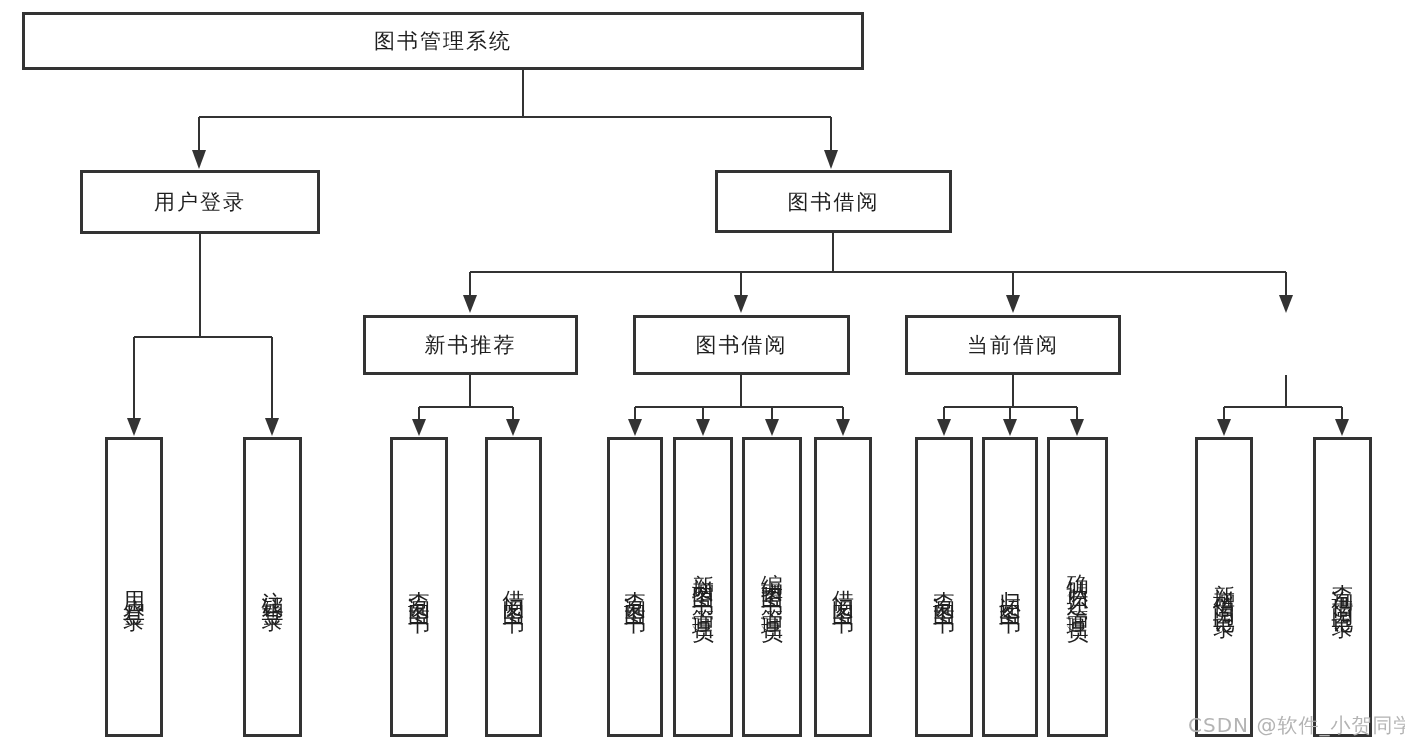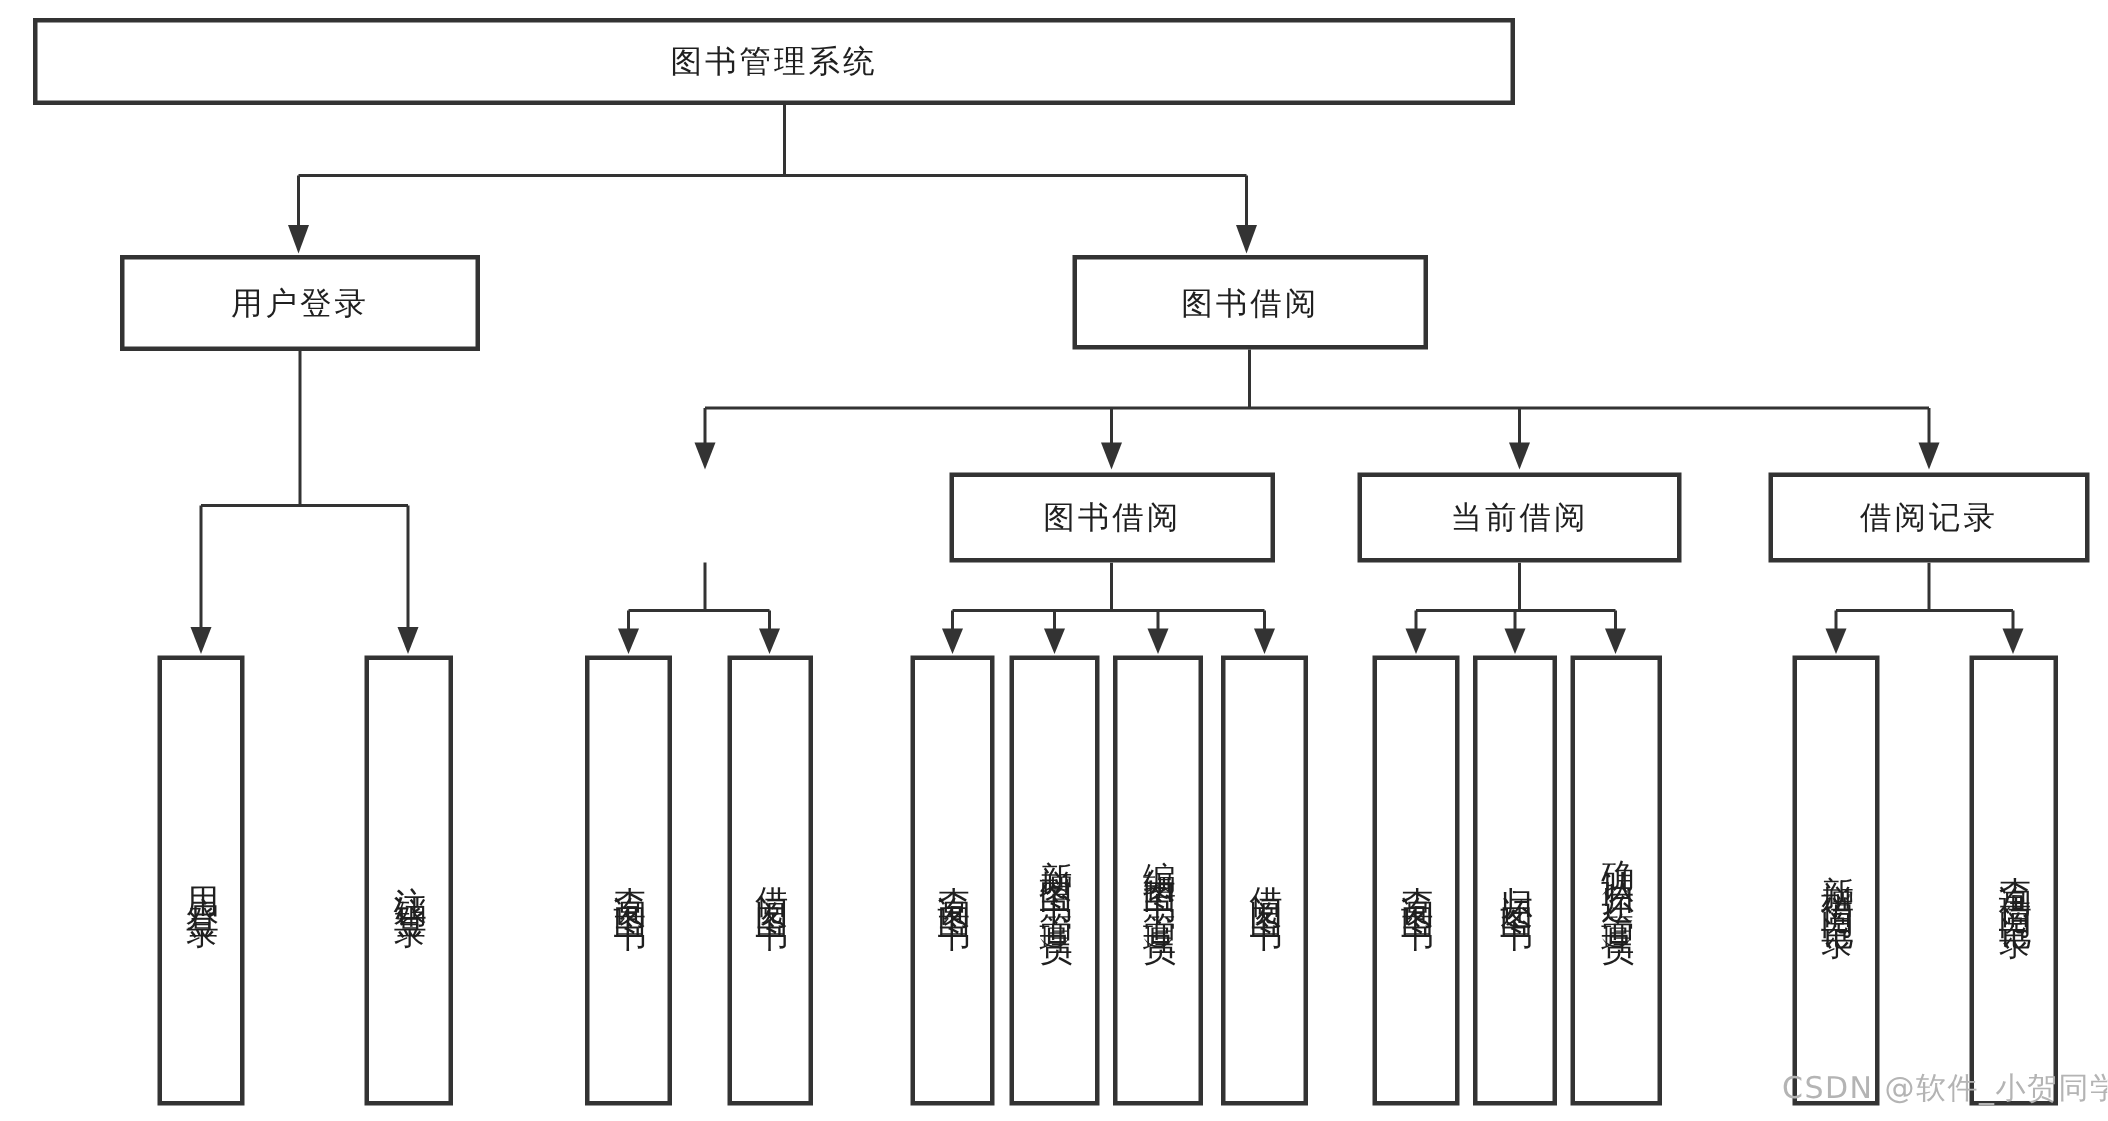--- a/index.html
+++ b/index.html
@@ -105,28 +105,28 @@
       <polygon points="1070,419 1084,419 1077,436"></polygon>
 
     <path d="M1286 375 V407"></path>
     <path d="M1224 407 H1342"></path>
     <path d="M1224 407 V420"></path>
       <polygon points="1217,419 1231,419 1224,436"></polygon>
     <path d="M1342 407 V420"></path>
       <polygon points="1335,419 1349,419 1342,436"></polygon>
   </svg>
 
-  <div class="box h" style="left:22px;top:12px;width:988px;height:58px">图书管理系统</div>
+  <div class="box h" style="left:22px;top:12px;width:842px;height:58px">图书管理系统</div>
 
   <div class="box h" style="left:80px;top:170px;width:240px;height:64px">用户登录</div>
   <div class="box h" style="left:715px;top:170px;width:237px;height:63px">图书借阅</div>
 
+  <div class="box h" style="left:363px;top:315px;width:215px;height:60px">新书推荐</div>
   <div class="box h" style="left:633px;top:315px;width:217px;height:60px">图书借阅</div>
   <div class="box h" style="left:905px;top:315px;width:216px;height:60px">当前借阅</div>
-  <div class="box h" style="left:1179px;top:315px;width:214px;height:60px">借阅记录</div>
 
   <div class="box v" style="left:105px;top:437px;width:58px;height:300px">用户登录</div>
   <div class="box v" style="left:243px;top:437px;width:59px;height:300px">注销登录</div>
 
   <div class="box v" style="left:390px;top:437px;width:58px;height:300px">查询图书</div>
   <div class="box v" style="left:485px;top:437px;width:57px;height:300px">借阅图书</div>
 
   <div class="box v" style="left:607px;top:437px;width:56px;height:300px">查询图书</div>
   <div class="box v" style="left:673px;top:437px;width:60px;height:300px">新增图书（管理员）</div>
   <div class="box v" style="left:742px;top:437px;width:60px;height:300px">编辑图书（管理员）</div>

